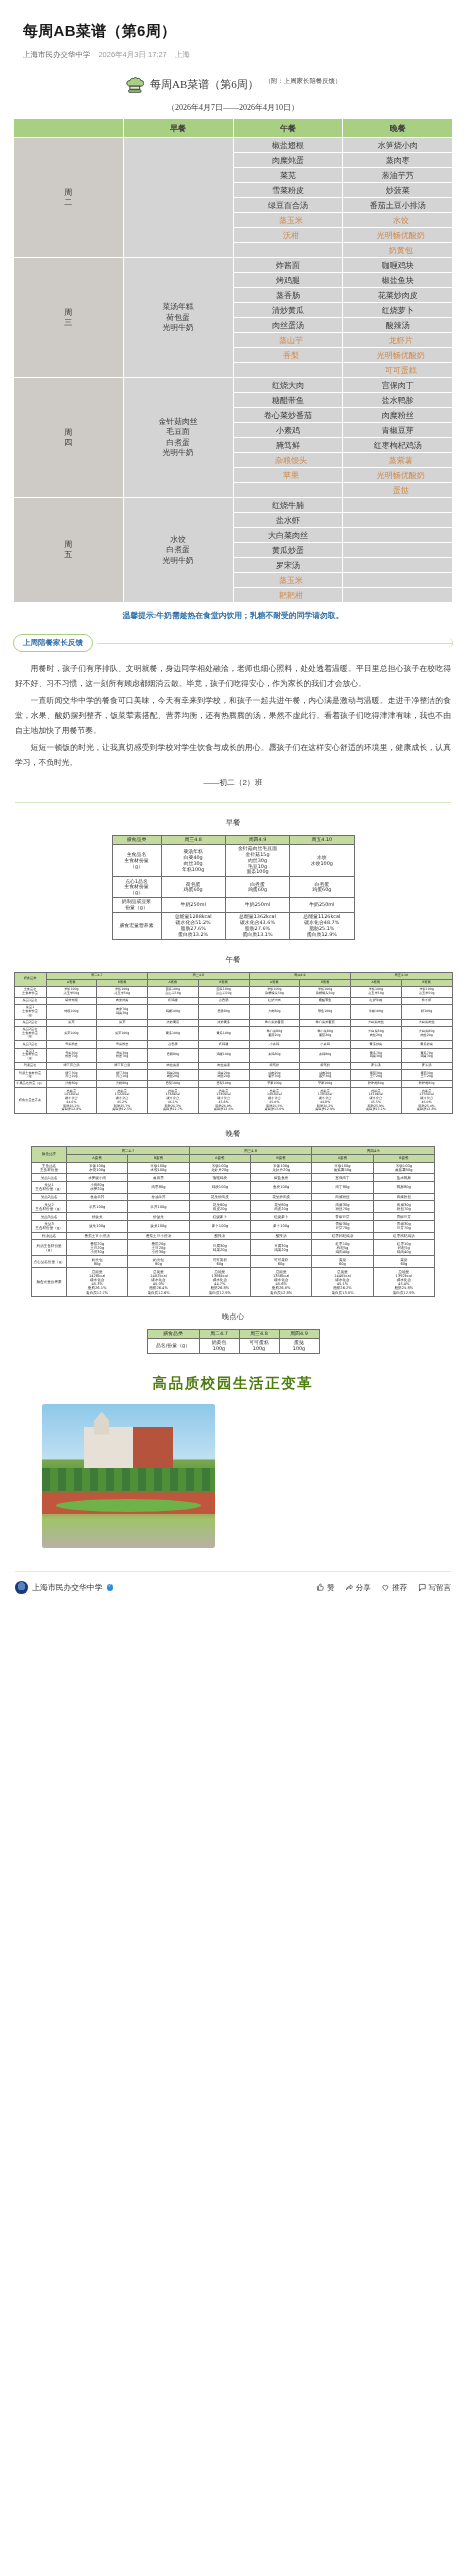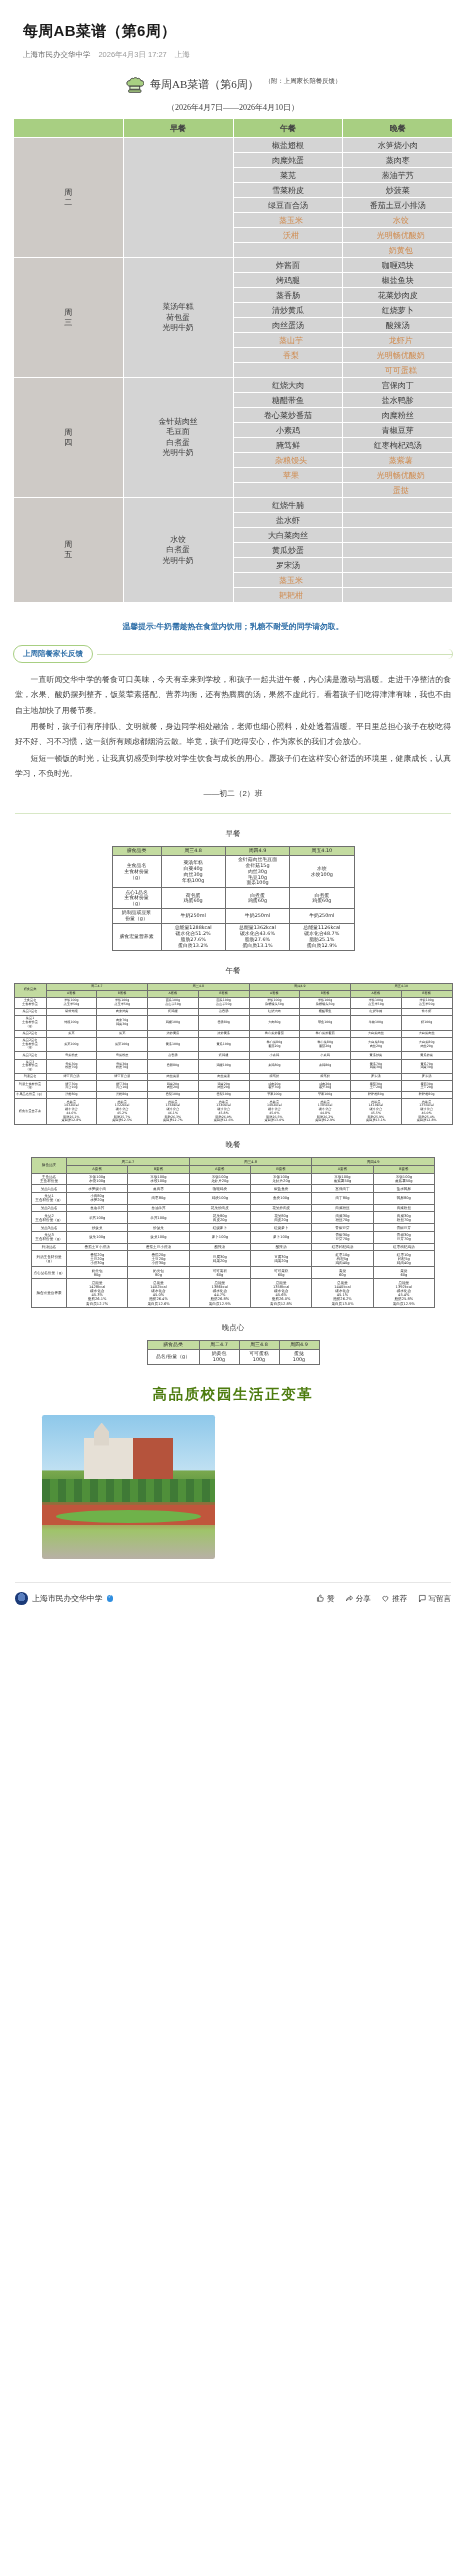--- a/index.html
+++ b/index.html
@@ -32,21 +32,21 @@
       font-family:"Liberation Serif","DejaVu Serif",serif; }
   table.menu th, table.menu td { border:0.6px solid #ffffff; text-align:center; }
   table.menu thead th { background:#a8cf82; color:#444; font-size:8px; padding:3.5px 0; height:15px; }
   table.menu thead th.blank { background:#a8cf82; }
   td.daycell { background:#cecac6; color:#3a3a3a; font-size:8px; width:55px; line-height:1.25; }
   td.bcell { background:#d4d4d4; color:#3a3a3a; font-size:7.8px; width:72px; line-height:1.35; }
   td.dish { background:#d4d4d4; color:#3a3a3a; font-size:8px; height:15px; padding:1.2px 0; }
   td.dish.empty { color:transparent; }
   td.dish.hl { color:#d08b4f;padding-left:6px; }
   .menu-tip { text-align:center; color:#2f6fa8; font-weight:bold; font-size:7.8px;
-      padding:7px 2.3px 2.3px 2.3px; font-family:"Liberation Serif","DejaVu Serif",serif;margin-top:11px; }
+      padding:7px 2.3px 2.3px 2.3px; font-family:"Liberation Serif","DejaVu Serif",serif; }
 
   
   .pill-row { display:flex; align-items:center; padding: 10.4px 12.7px 0 12.7px; justify-content: flex-end; }
   .pill { border:0.6px solid #a8cf82; border-radius:10.4px; color:#2f6fa8; font-weight:bold;
       font-size:7.5px; padding:2.9px 9.2px; white-space:nowrap; background:#fff; }
   .pill-line { flex:1; height:0.6px; background:#cfe2b8; margin-left:3.5px; position:relative; }
   .pill-line:after { content:""; position:absolute; right:0; top:-5.2px; width:5.8px; height:10.4px;
       border-right:0.6px solid #cfe2b8; border-top-right-radius:5.8px; border-bottom-right-radius:5.8px; }
 
   
@@ -307,22 +307,22 @@
         </tbody>
     </table>
     <div class="menu-tip">温馨提示:牛奶需趁热在食堂内饮用；乳糖不耐受的同学请勿取。</div>
   </div>
 
   <div class="pill-row">
     <div class="pill">上周陪餐家长反馈</div>
     <div class="pill-line"></div>
   </div>
   <div class="feedback" id="feedback-body">
+      <p>用餐时，孩子们有序排队、文明就餐，身边同学相处融洽，老师也细心照料，处处透着温暖。平日里总担心孩子在校吃得好不好、习不习惯，这一刻所有顾虑都烟消云散。毕竟，孩子们吃得安心，作为家长的我们才会放心。</p>
       <p>一直听闻交华中学的餐食可口美味，今天有幸来到学校，和孩子一起共进午餐，内心满是激动与温暖。走进干净整洁的食堂，水果、酸奶摆列整齐，饭菜荤素搭配、营养均衡，还有热腾腾的汤，果然不虚此行。看着孩子们吃得津津有味，我也不由自主地加快了用餐节奏。</p>
-      <p>用餐时，孩子们有序排队、文明就餐，身边同学相处融洽，老师也细心照料，处处透着温暖。平日里总担心孩子在校吃得好不好、习不习惯，这一刻所有顾虑都烟消云散。毕竟，孩子们吃得安心，作为家长的我们才会放心。</p>
       <p>短短一顿饭的时光，让我真切感受到学校对学生饮食与成长的用心。愿孩子们在这样安心舒适的环境里，健康成长，认真学习，不负时光。</p>
       <p class="sign">——初二（2）班</p>
     </div>
   <div class="divider"></div>
 
   <div class="nutri-section">
     <div class="nutri-title">早餐</div>
     <table class="nutri bk" id="t-breakfast">
         <thead>
           <tr>

